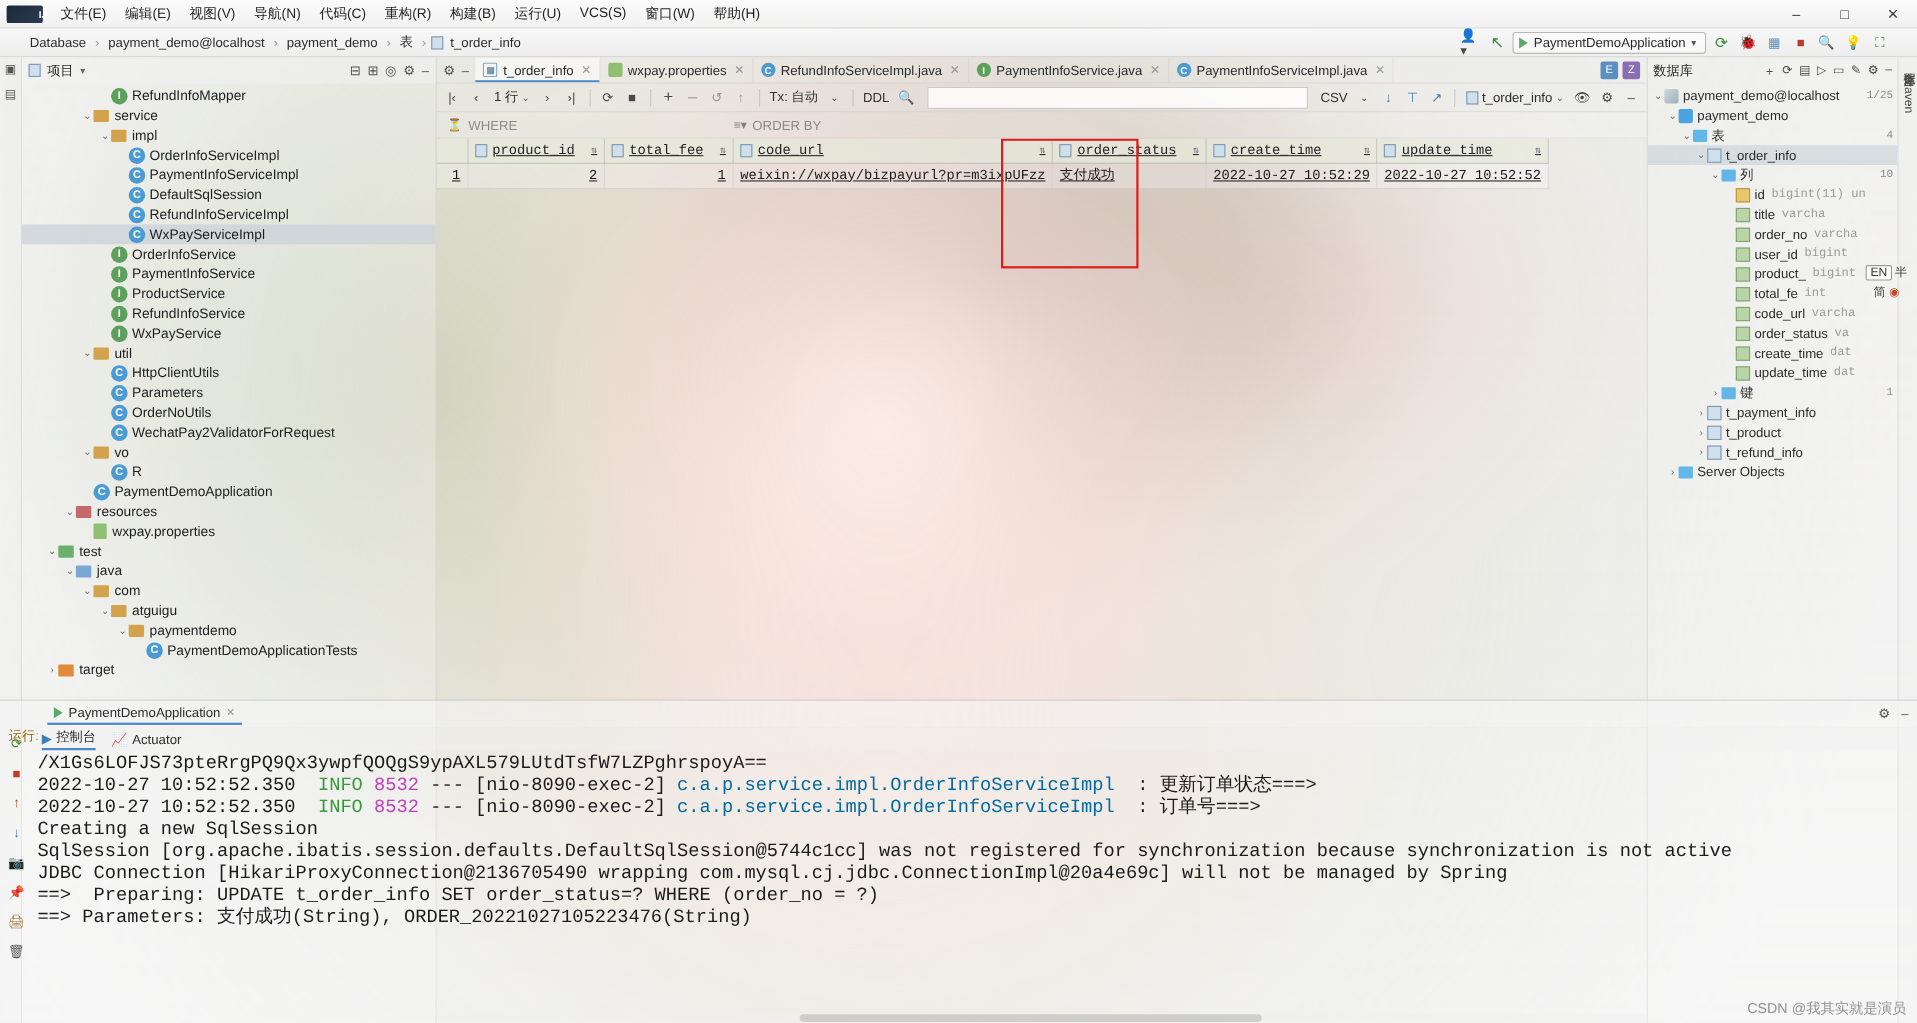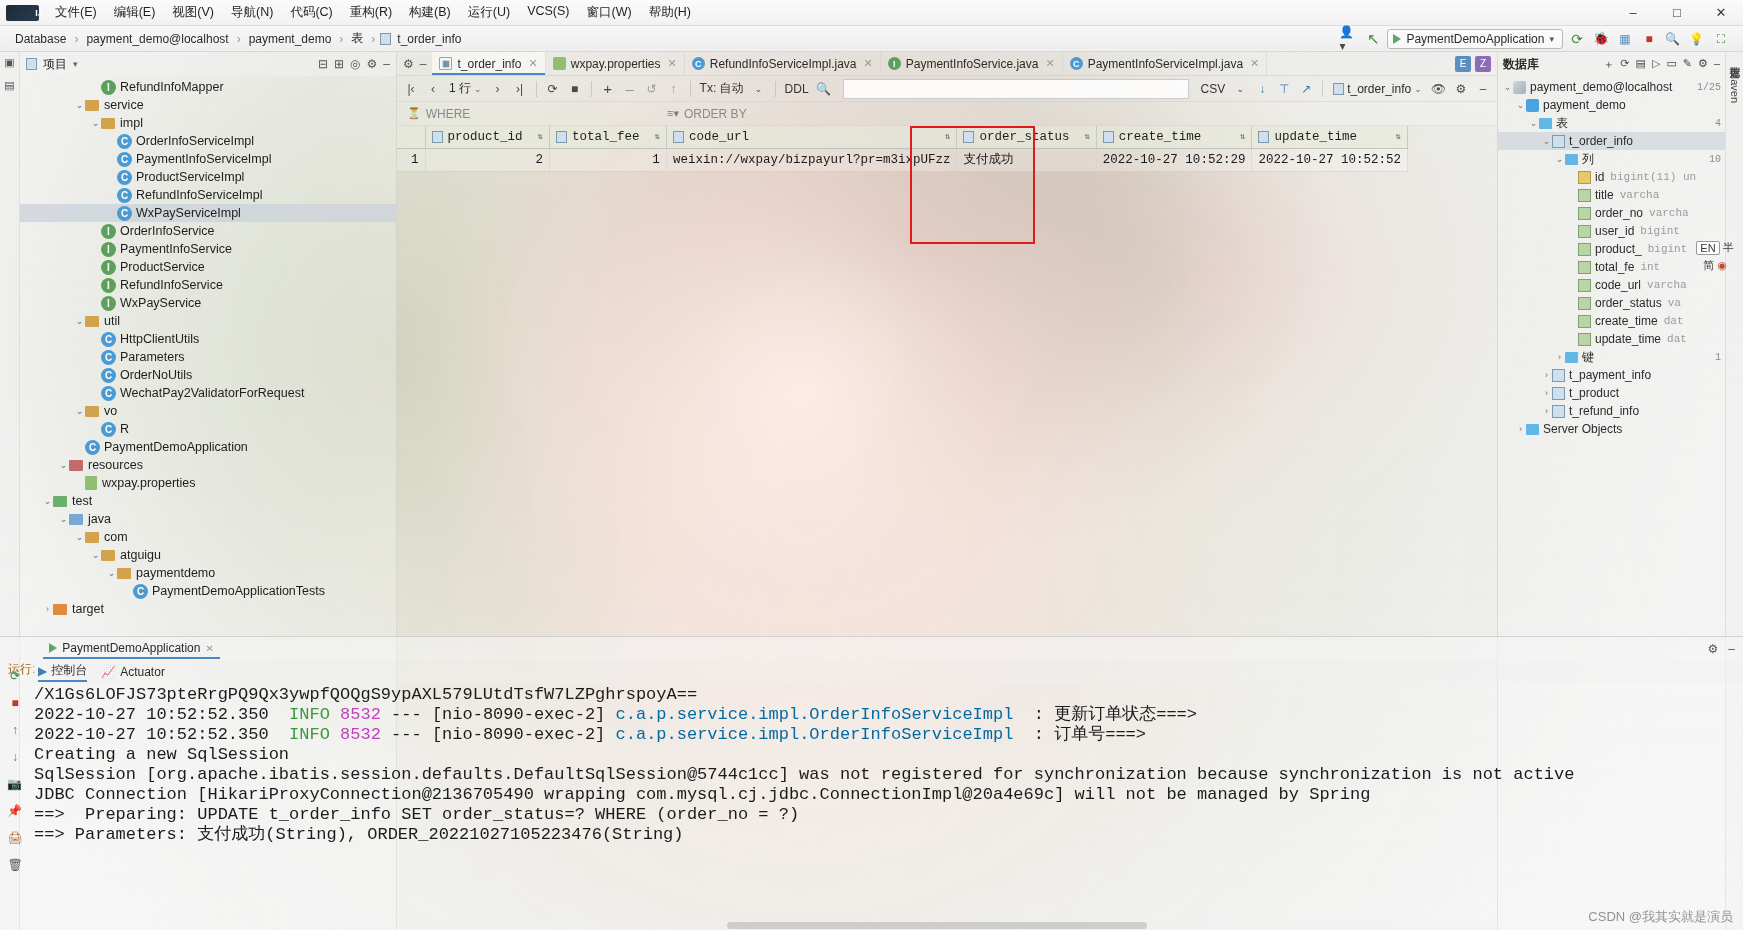--- a/index.html
+++ b/index.html
@@ -46,21 +46,21 @@
   .wintitle{ margin-left:28px; font-size:12.5px; color:#5a5a5a; white-space:nowrap; font-family:"Liberation Mono", monospace;}
   .winbtns{ margin-left:auto; display:flex; height:26px; }
   .winbtn{ width:44px; display:flex; align-items:center; justify-content:center; color:#3a3a3a; font-size:13px;}
 
   
   .navrow{
     position:relative; z-index:5;
     height:26px; display:flex; align-items:center;
     background:linear-gradient(180deg,#f7f7f7,#eeeeee);
     border-bottom:1px solid #d6d6d6;
-    padding:0 12px;
+    padding:0 24px;
     font-size:12px;
   }
   .crumb{ display:flex; align-items:center; gap:3px; color:#2b2b2b; }
   .crumb .sep{ color:#9a9a9a; margin:0 2px; }
   .crumb .node{ padding:1px 3px; white-space:nowrap; }
   .toolbar-right{ margin-left:auto; display:flex; align-items:center; gap:4px; }
   .tb-ico{ width:20px;height:20px; display:flex;align-items:center;justify-content:center; color:#4a4a4a; font-size:12px;}
   .runcfg{
     display:flex;align-items:center;gap:5px;
     border:1px solid #b9b9b9;border-radius:3px;
@@ -157,21 +157,21 @@
     border-bottom:1px solid rgba(205,205,205,.4);
     font-size:12px; color:#8a8a8a;
   }
   .filt{ display:flex;align-items:center;gap:5px;padding:0 10px;height:24px;}
   .filt .fic{ color:#7f7f7f; font-size:11px;}
   .filt-where{ width:260px; }
   .filt-order{ flex:1; }
 
   
   .gridwrap{ flex:1; position:relative; overflow:hidden; }
-  table.grid{ border-collapse:collapse; font-family:"Liberation Mono", monospace; font-size:12.5px; }
+  table.grid{ border-collapse:collapse; font-family:"Liberation Mono", monospace; font-size:12.5px;text-decoration:underline; }
   table.grid th{
     background:rgba(232,235,222,.75);
     border-right:1px solid rgba(190,195,185,.8);
     border-bottom:1px solid rgba(185,190,180,.85);
     font-weight:normal; color:#1f1f1f; height:22px; padding:0 6px;
     text-align:left; white-space:nowrap;
   }
   table.grid th .thin{ display:flex;align-items:center;gap:5px;}
   table.grid th .sorter{ margin-left:auto;color:#6b6b6b;font-size:9px;padding-left:10px;}
   .colico{ width:11px;height:12px;border:1px solid #7e98ad;background:#cfe0ec;display:inline-block;flex:none;}
@@ -371,21 +371,21 @@
           <span class="tlabel">OrderInfoServiceImpl</span>
         </div>
         <div class="trow" style="padding-left: 86px;">
           <span class="arrow"></span>
           <span class="ic ic-c">C</span>
           <span class="tlabel">PaymentInfoServiceImpl</span>
         </div>
         <div class="trow" style="padding-left: 86px;">
           <span class="arrow"></span>
           <span class="ic ic-c">C</span>
-          <span class="tlabel">ProductServiceImpl</span>
+          <span class="tlabel">DefaultSqlSession</span>
         </div>
         <div class="trow" style="padding-left: 86px;">
           <span class="arrow"></span>
           <span class="ic ic-c">C</span>
           <span class="tlabel">RefundInfoServiceImpl</span>
         </div>
         <div class="trow sel" style="padding-left: 86px;">
           <span class="arrow"></span>
           <span class="ic ic-c">C</span>
           <span class="tlabel">WxPayServiceImpl</span>
@@ -656,21 +656,21 @@
         </table>
       <div class="redbox" id="redbox" style="left: 513px; top: 0px; width: 125px; height: 118px; border-color: rgb(224, 27, 27);"></div>
       <div class="hscroll">
         <div class="thumb"></div>
       </div>
     </div>
   </div>
 
   <div class="db-pane">
     <div class="db-toolbar">
-      <span style="font-size:12px;color:#2b2b2b;font-weight:bold;">数据库</span>
+      <span style="font-size:12px;color:#2b2b2b;">数据库</span>
       <span style="margin-left:auto;display:flex;gap:6px;">
         <span>＋</span>
         <span>⟳</span>
         <span>▤</span>
         <span>▷</span>
         <span>▭</span>
         <span>✎</span>
         <span>⚙</span>
         <span>–</span>
       </span>

